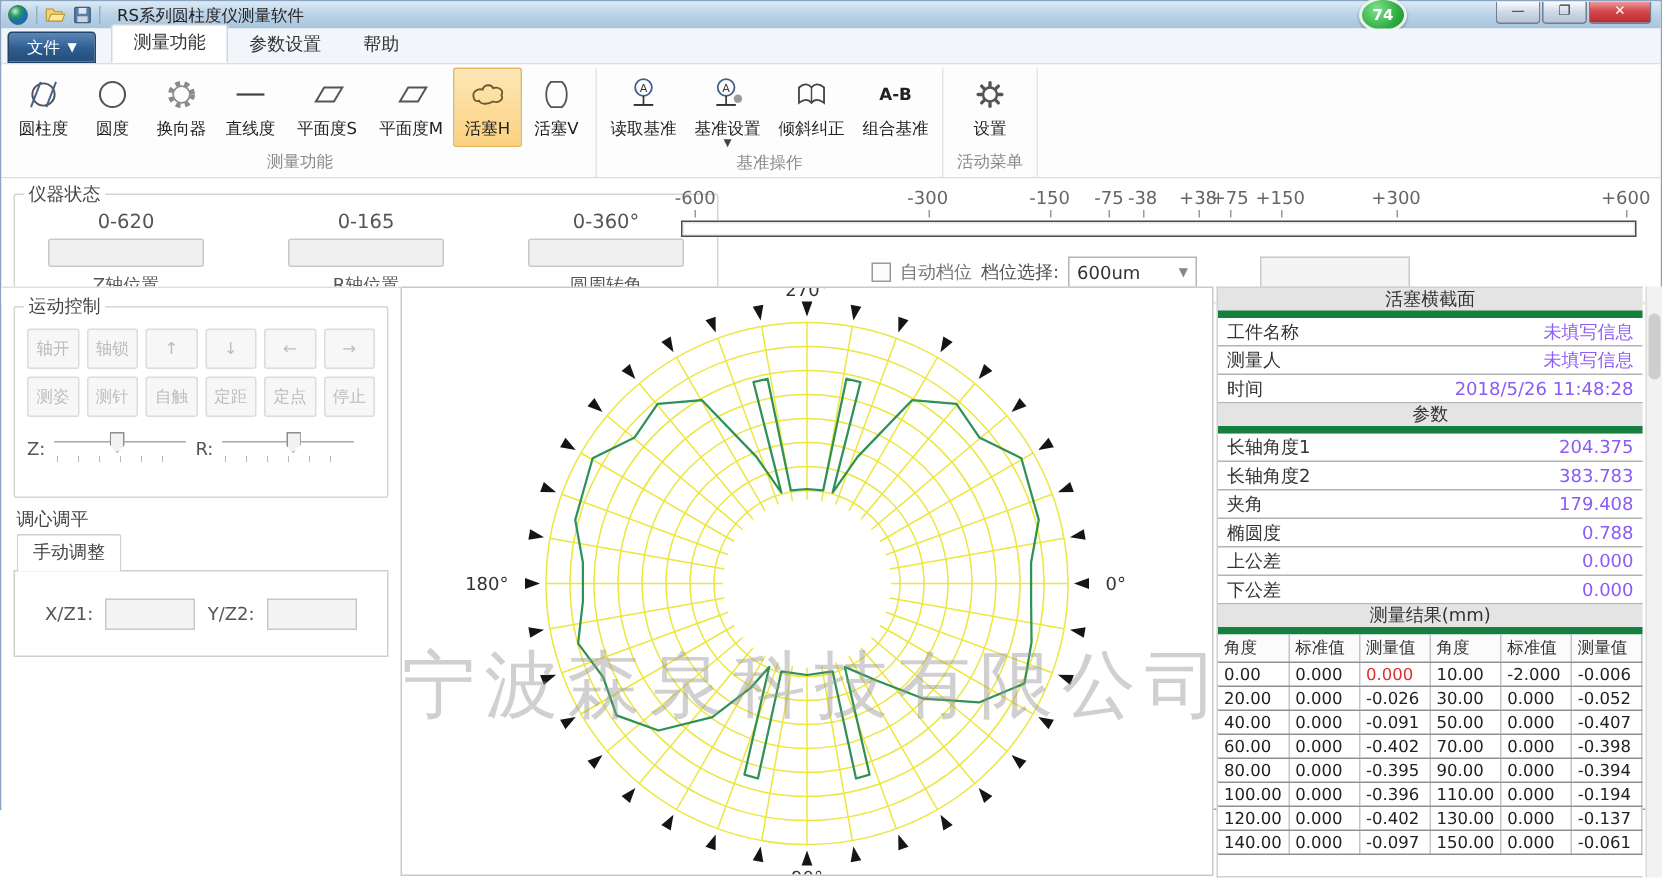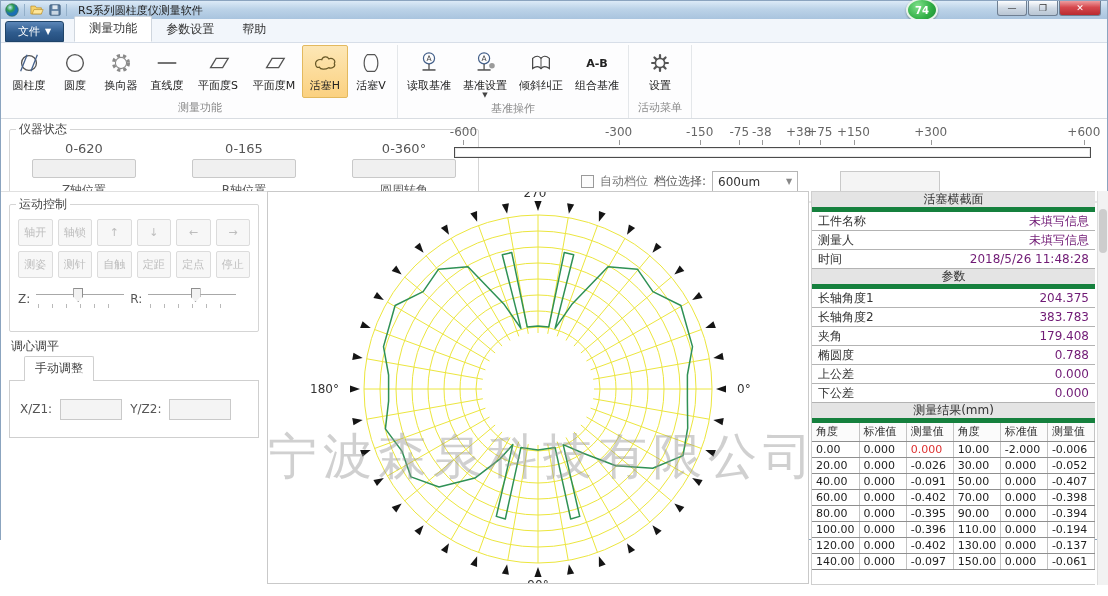--- a/index.html
+++ b/index.html
@@ -82,41 +82,41 @@
   .sliders { display:flex; align-items:center; gap:6px; padding:4px 2px 0; }
   .slbl { color:#555; font-size:12px; }
   .slider { position:relative; width:88px; height:22px; }
   .slider .track { position:absolute; left:0; right:0; top:6px; height:1px; background:#a8a8a8; }
   .slider .thumb { position:absolute; top:0; width:10px; height:14px; background:#f2f2f2; border:1px solid #8e8e8e;
     clip-path:polygon(0 0,100% 0,100% 62%,50% 100%,0 62%); }
   .slider .ticks { position:absolute; left:2px; right:2px; top:16px; height:4px;
     background:repeating-linear-gradient(to right,#b9b9b9 0 1px,transparent 1px 14px); }
   .level { position:absolute; left:8px; top:144px; width:250px; height:80px; border:none; }
   .ltab { display:inline-block; padding:3px 10px 4px; border:1px solid #cfcfcf; border-bottom:none;
-    background:#fff; font-size:12px; color:#444; border-radius:2px 2px 0 0; position:relative; z-index:2; margin-left:15px; }
-  .lbody { border:1px solid #cfcfcf; height:58px; margin-top:-1px; display:flex; align-items:center; gap:8px; padding:0 10px; background:#fff; }
+    background:#fff; font-size:12px; color:#444; border-radius:2px 2px 0 0; position:relative; z-index:2; margin-left:2px; }
+  .lbody { border:1px solid #cfcfcf; height:58px; margin-top:-1px; display:flex; align-items:center; gap:8px; padding:0 20px; background:#fff; }
   .llab { color:#555; }
   .linput { width:62px; height:21px; background:#f4f4f4; border:1px solid #c9c9c9; }
   .leveltitle { font-size:12px; color:#444; margin:2px 0 1px 2px; }
 
   
   .chartpanel { position:absolute; left:266px; top:0; width:542px; height:393px; background:#fff;
     border:1px solid #c9c9c9; overflow:hidden; }
   .watermark { position:absolute; left:0; top:232px; width:100%; text-align:center; font-size:49px;
     color:rgba(150,150,150,.45); letter-spacing:6px; white-space:nowrap; pointer-events:none;
     font-family:"DejaVu Serif", serif; }
 
   
   .rightpanel { position:absolute; left:810px; top:0; width:284px; height:394px; background:#fff;
     border:1px solid #cfcfcf; border-right:none; font-size:12px; }
   .phead { height:20px; background:#e4e4e4; border-bottom:5px solid #15803d; display:flex;
     align-items:center; justify-content:center; color:#333; }
   .prow { height:19px; border-bottom:1px solid #b3b3b3; display:flex; align-items:center; justify-content:space-between; padding:0 6px; }
   .plabel { color:#333; }
-  .pvalue { color:#701a75; }
+  .pvalue { color:#8b5cf6; }
   .rtable { width:100%; border-collapse:collapse; table-layout:fixed; }
   .rtable th { height:18px; font-weight:normal; color:#333; background:#fbfbfb; border-right:1px solid #c4c4c4;
     border-bottom:1px solid #8f8f8f; font-size:11px; text-align:left; padding-left:4px; }
   .rtable td { height:16px; font-size:11px; color:#222; border-right:1px solid #c4c4c4;
     border-bottom:1px solid #8f8f8f; padding-left:4px; white-space:nowrap; }
   .rtable .red { color:#dd3030; }
   .vscroll { position:absolute; left:1096px; top:0; width:11px; height:394px; background:#f2f2f2; border-left:1px solid #ddd; }
   .vthumb { position:absolute; left:1px; top:18px; width:8px; height:44px; background:#cdcdcd; border-radius:4px; }
 </style>
 </head>

